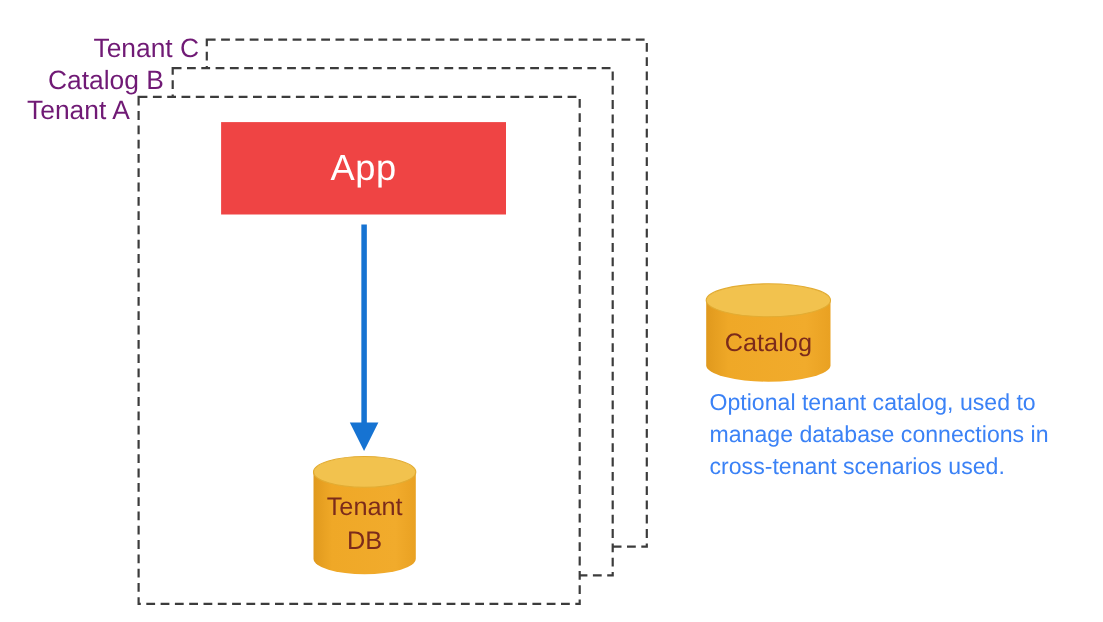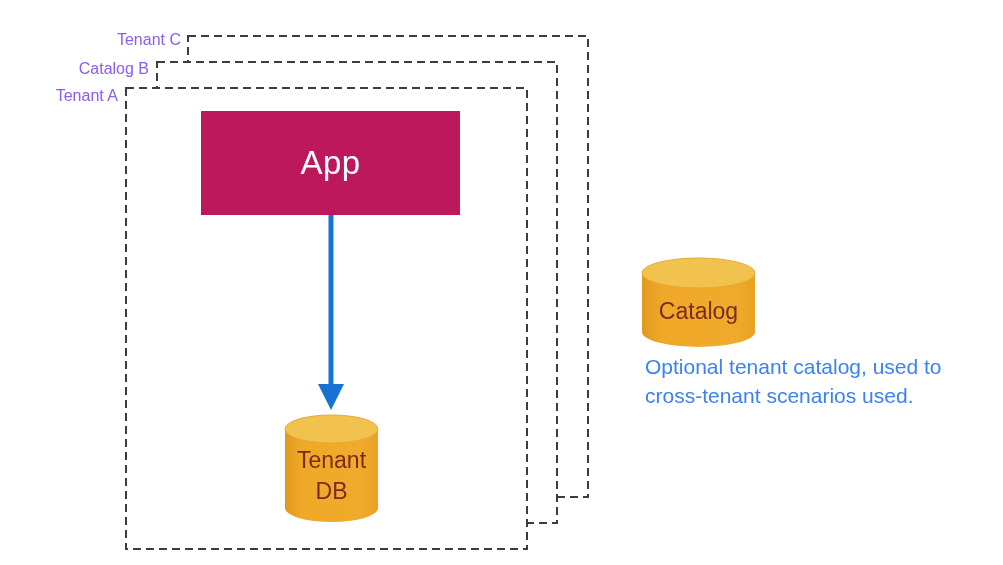--- a/index.html
+++ b/index.html
@@ -17,35 +17,35 @@
   }
   #diagram-svg {
     position: absolute;
     left: 0;
     top: 0;
     width: 1003px;
     height: 565px;
   }
   .tenant-label {
     position: absolute;
-    font-size: 16px;
-    color: #8b5cf6;
+    font-size: 24px;
+    color: #701a75;
     text-align: right;
     white-space: nowrap;
   }
   #tenant-c-label { left: 60px; top: 31px;  width: 121px; }
   #tenant-b-label { left: 28px; top: 60px;  width: 121px; }
   #tenant-a-label { left: 0px;  top: 87px;  width: 118px; text-align: right; }
   #app-box {
     position: absolute;
     left: 201px;
     top: 111px;
     width: 259px;
-    height: 104px;
-    background: #be185d;
+    height: 84px;
+    background: #ef4444;
     color: #ffffff;
     font-size: 33px;
     display: flex;
     align-items: center;
     justify-content: center;
     letter-spacing: 0.5px;
   }
   #catalog-caption {
     position: absolute;
     left: 645px;
@@ -101,16 +101,17 @@
   </svg>
 
   <div class="tenant-label" id="tenant-c-label">Tenant C</div>
   <div class="tenant-label" id="tenant-b-label">Catalog B</div>
   <div class="tenant-label" id="tenant-a-label">Tenant A</div>
 
   <div id="app-box">App</div>
 
   <div id="catalog-caption">
     <div>Optional tenant catalog, used to</div>
+    <div>manage database connections in</div>
     <div>cross-tenant scenarios used.</div>
   </div>
 
 </div>
 
 </body></html>

